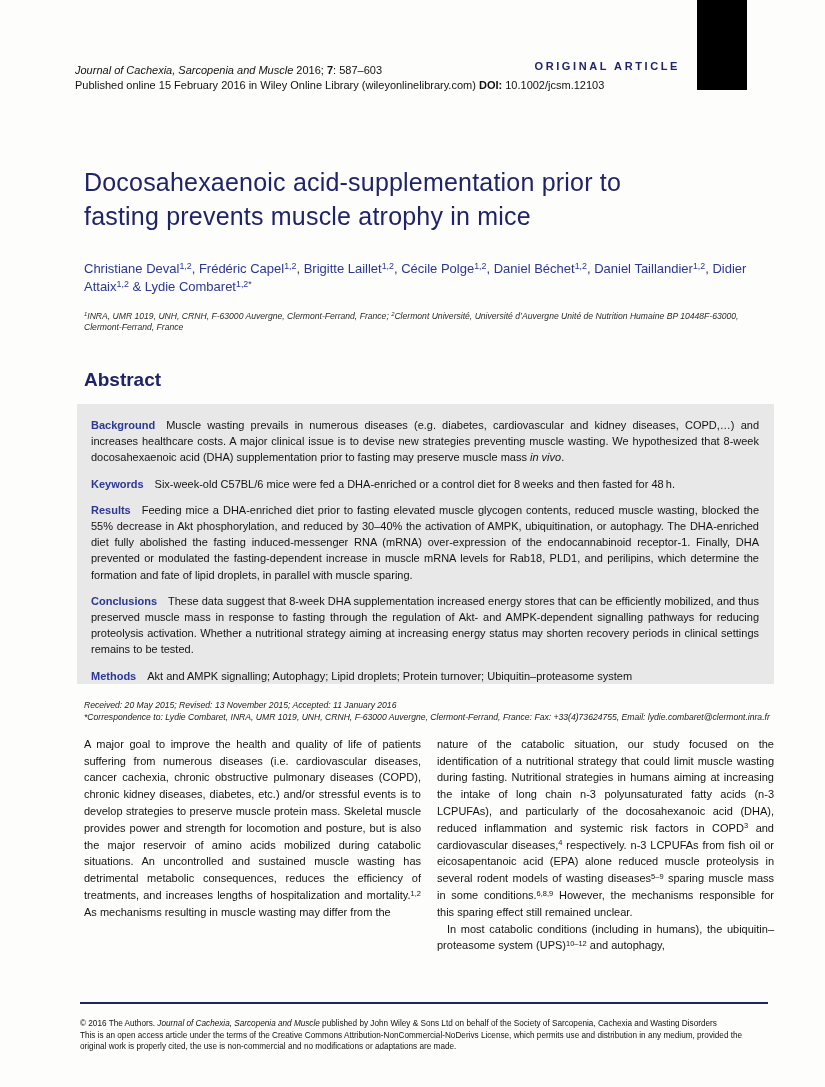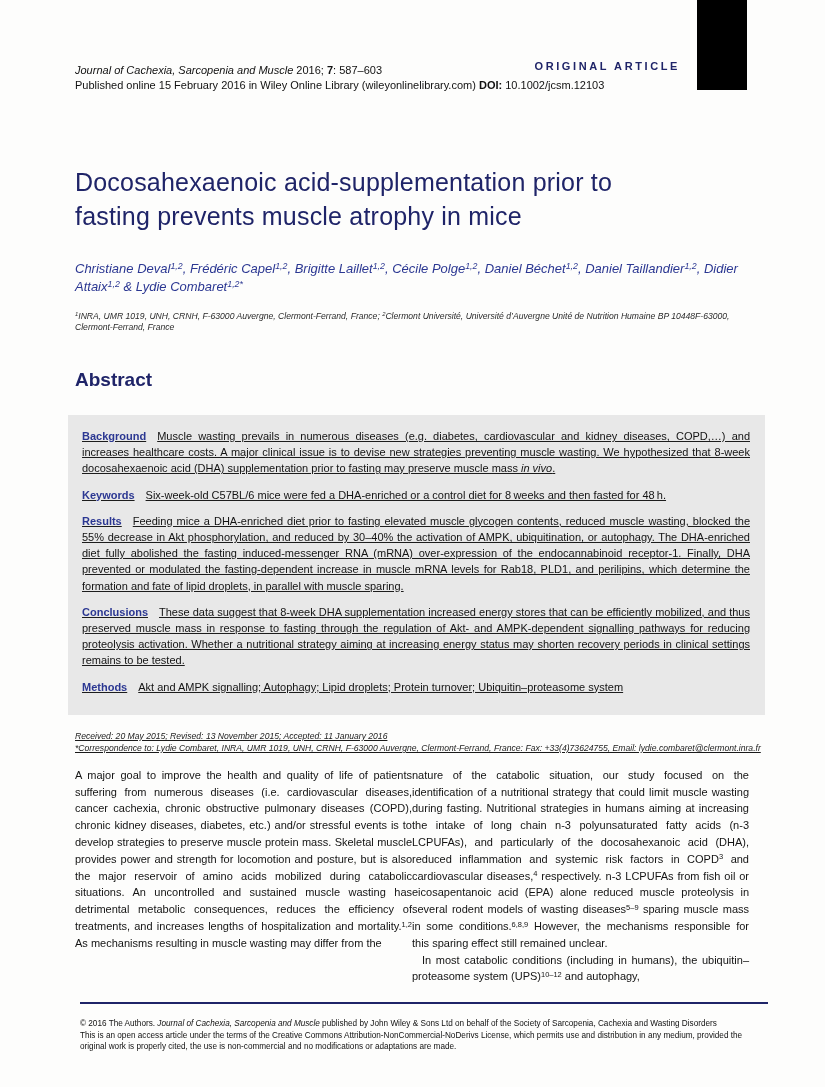--- a/index.html
+++ b/index.html
@@ -20,48 +20,47 @@
   sup{font-size:68%;line-height:0;position:relative;vertical-align:baseline;top:-0.45em;}
 
   .black-box{position:absolute;left:697px;top:0;width:50px;height:90px;background:#000;}
   .orig-article{
     position:absolute;top:60px;right:145px;
     font-size:11px;font-weight:600;letter-spacing:2.6px;color:var(--navy);
   }
   .header-lines{position:absolute;left:75px;top:63px;font-size:11px;line-height:15px;color:#111;}
   .header-lines b{font-weight:700;}
 
-  .content{position:absolute;left:75px;top:165px;width:690px;}
+  .content{position:absolute;left:84px;top:165px;width:690px;}
 
   .title{font-size:25px;line-height:34px;color:var(--navy);font-weight:400;letter-spacing:0.2px;}
 
-  .authors{margin-top:27px;font-size:13px;line-height:18px;color:var(--blue);font-style:italic;}
+  .authors{margin-top:27px;font-size:13px;line-height:18px;color:var(--blue);}
   .affil{margin-top:15px;font-size:8.6px;line-height:11px;font-style:italic;color:#2a2a2a;}
 
   .section-heading{font-size:19px;font-weight:700;color:var(--navy);}
   .abstract-heading{margin-top:36px;}
 
   .graybox{
-    margin-top:24px;margin-left:-7px;
+    margin-top:13px;margin-left:-7px;
     background:var(--graybox);
-    padding:13px 15px 20px 14px;
-    text-decoration:underline;
+    padding:13px 15px 0 14px;
   }
   .graybox p{
     font-size:11px;line-height:16.2px;text-align:justify;color:#131313;
     margin-bottom:10px;
   }
   .graybox p:last-child{margin-bottom:0;}
   .graybox b{color:var(--blue);font-weight:700;margin-right:11px;}
 
-  .dates{margin-top:15px;font-size:8.6px;line-height:12px;font-style:italic;color:#1a1a1a;text-decoration:underline;}
+  .dates{margin-top:15px;font-size:8.6px;line-height:12px;font-style:italic;color:#1a1a1a;}
 
   .intro-heading{margin-top:22px;}
 
-  .columns{margin-top:13px;display:flex;}
+  .columns{margin-top:13px;display:flex;gap:16px;}
   .col{width:337px;font-size:11px;line-height:16.8px;text-align:justify;color:#131313;}
   .col p.indent{text-indent:10px;}
 
   .footer{position:absolute;left:68px;right:57px;top:1002px;border-top:2px solid var(--navy);padding-top:14px;margin-left:12px;}
   .footer .f-line{font-size:8.2px;line-height:11.5px;color:#111;}
 </style>
 </head>
 <body>
 
 <div class="black-box"></div>

